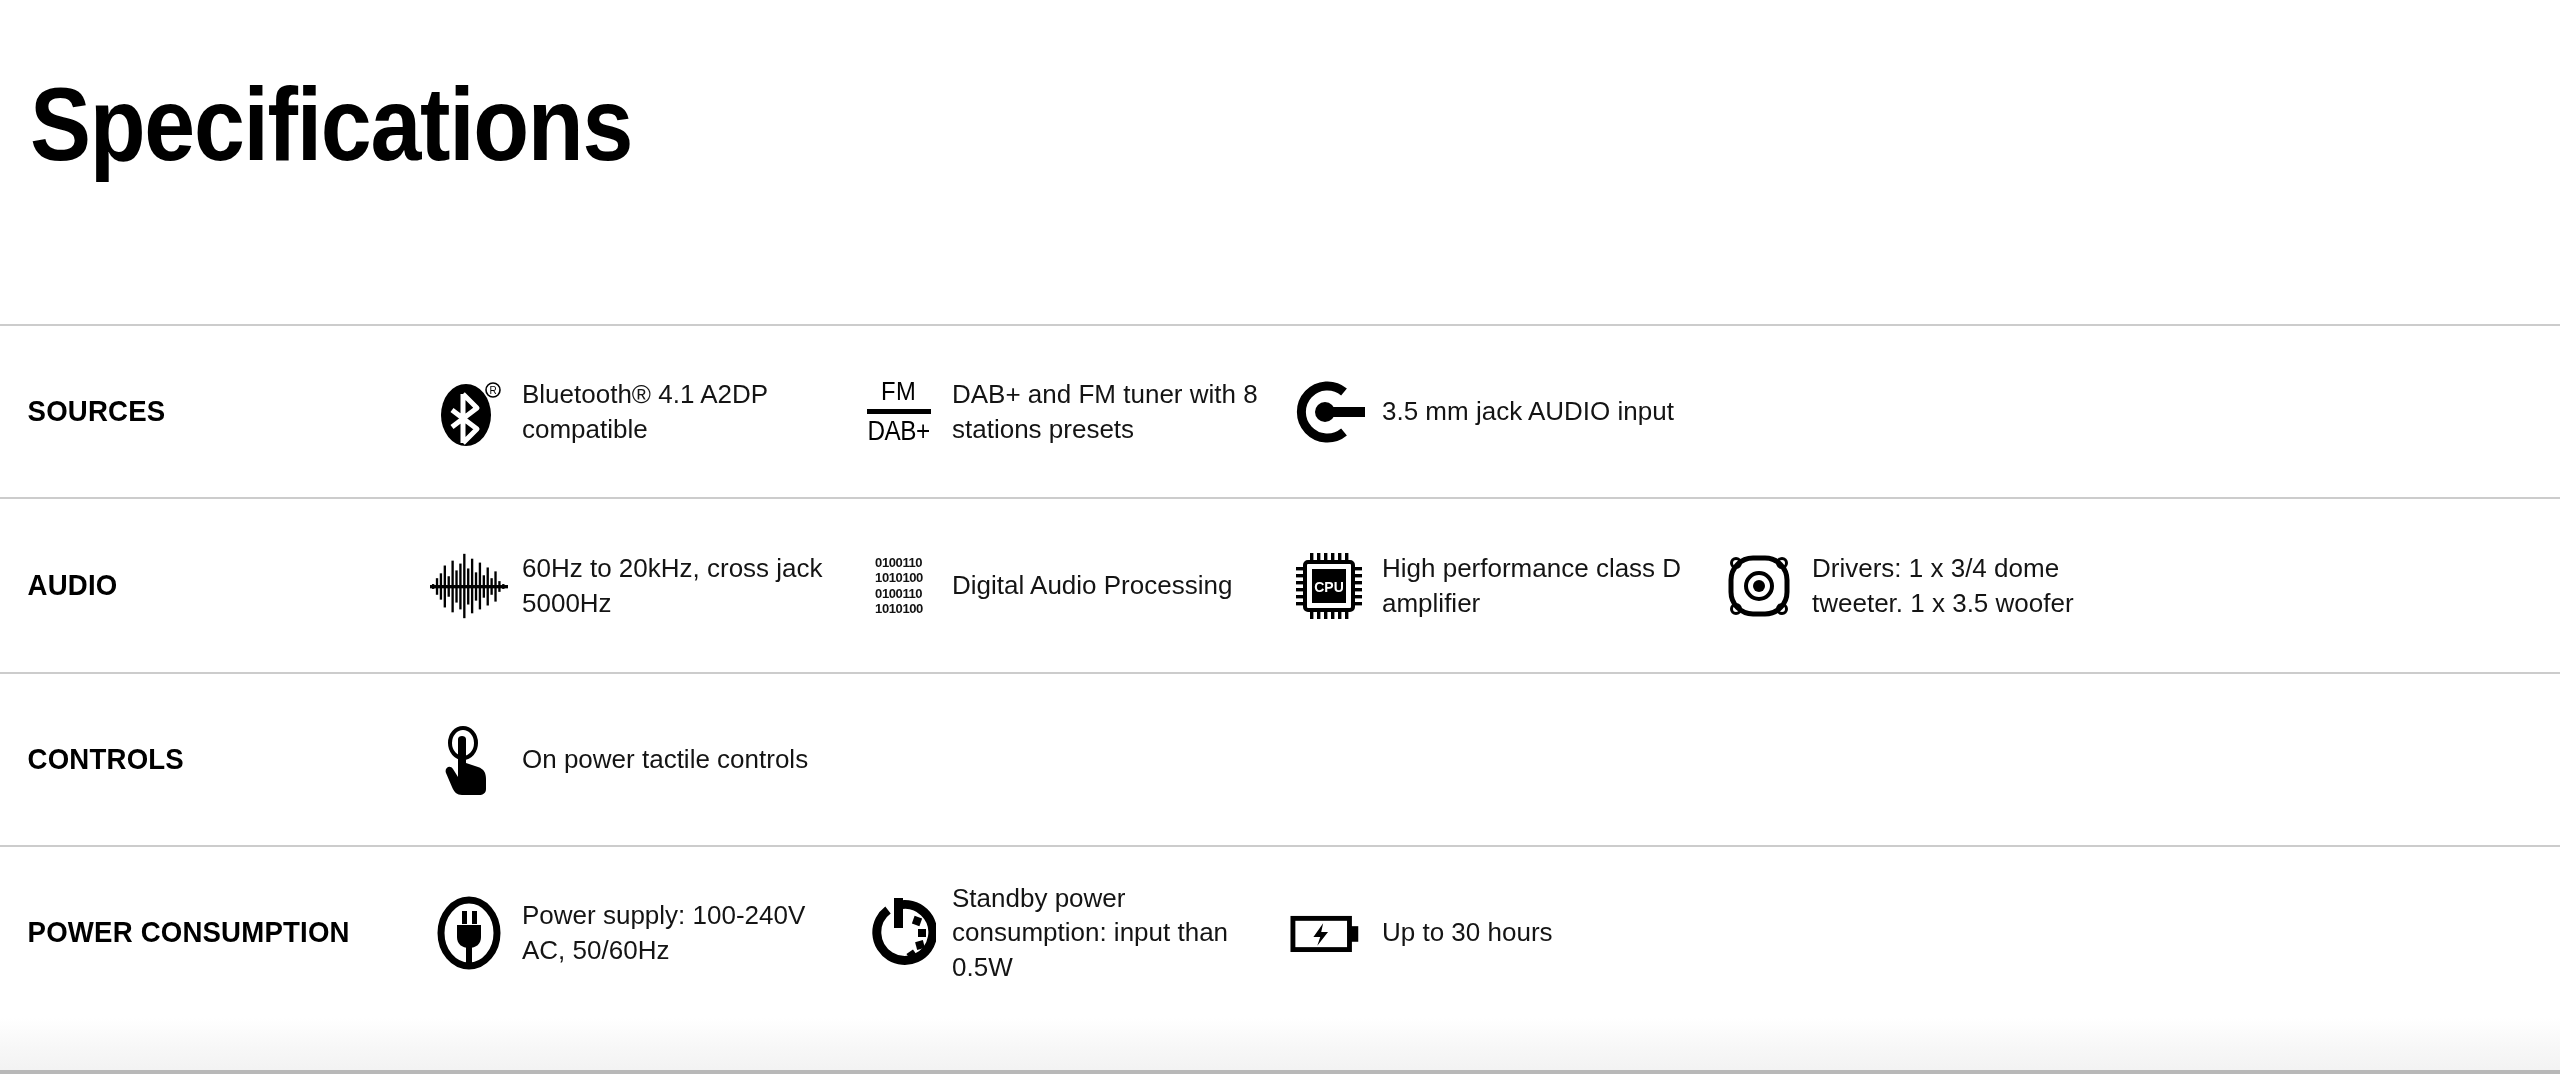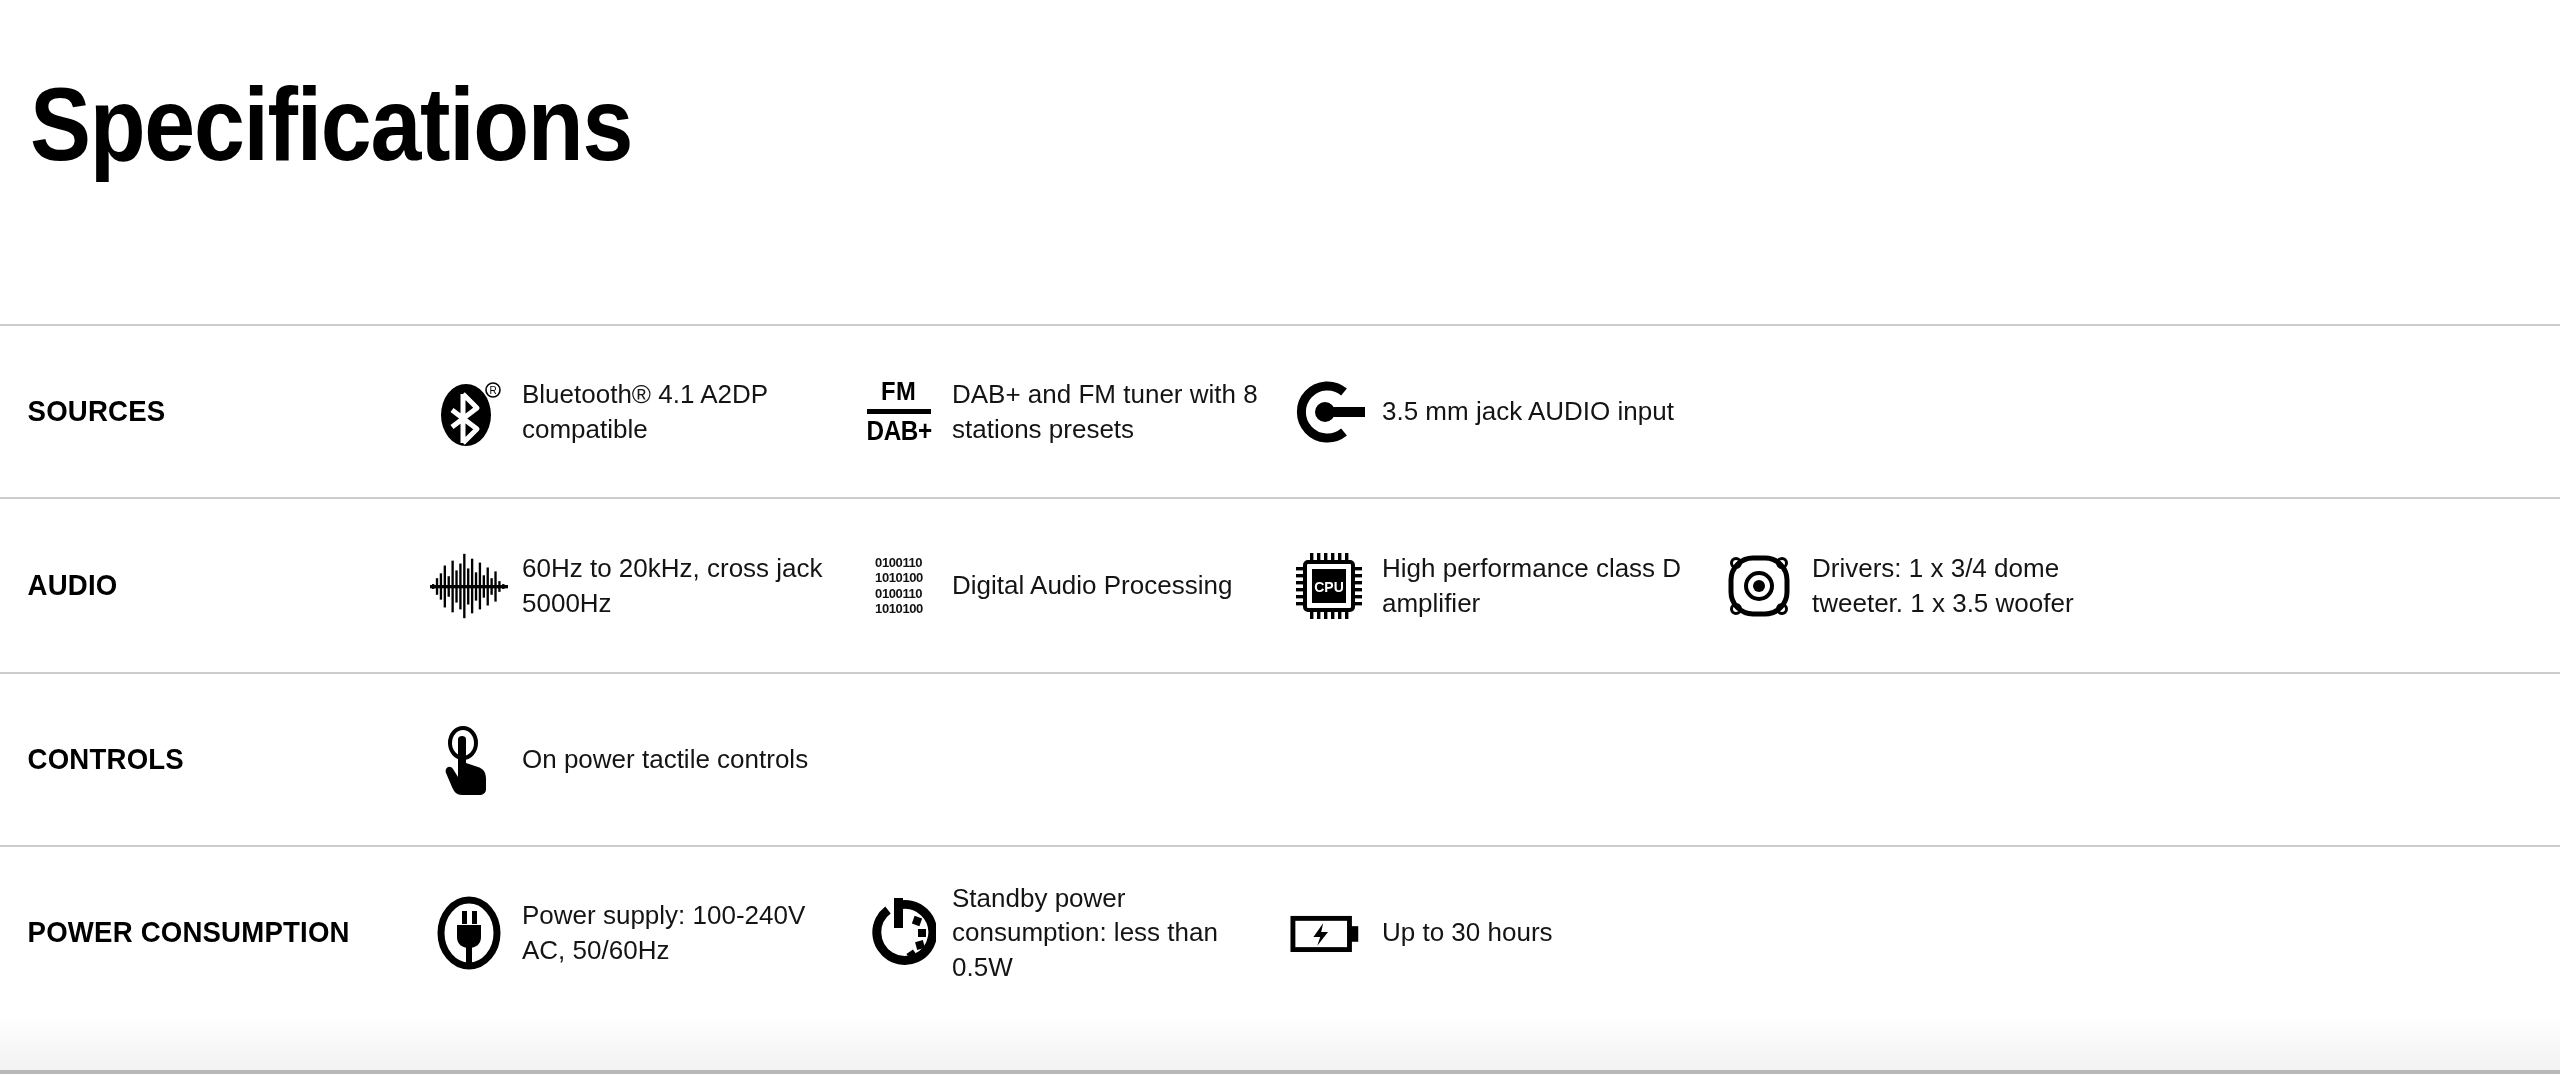--- a/index.html
+++ b/index.html
@@ -71,21 +71,21 @@
   .cell .txt{
     font-size:26px;
     line-height:1.32;
     color:#141414;
     max-width:330px;
   }
 
   
   .fmdab{
     display:flex;flex-direction:column;align-items:center;justify-content:center;
-    font-weight:bold;line-height:1;color:#000;
+    font-weight:normal;line-height:1;color:#000;
   }
   .fmdab .fm{font-size:25px;letter-spacing:0.5px;transform:scaleX(.95);}
   .fmdab .bar{width:64px;height:5px;background:#000;margin:5px 0 4px;}
   .fmdab .dab{font-size:27px;letter-spacing:-0.5px;transform:scaleX(.9);}
 
   
   .binary{
     display:flex;flex-direction:column;justify-content:center;
     font-family:"Liberation Sans",sans-serif;
     font-weight:bold;font-size:13px;line-height:1.18;
@@ -306,21 +306,21 @@
               <path d="M26 14 A28 28 0 1 0 37 9" stroke="#000" stroke-width="9" fill="none" stroke-linecap="butt"></path>
               <rect x="32" y="2" width="9" height="30" fill="#000"></rect>
               <g fill="#000">
                 <rect x="51" y="21" width="8" height="8" transform="rotate(20 55 25)"></rect>
                 <rect x="56" y="33" width="8" height="8"></rect>
                 <rect x="54" y="45" width="8" height="8" transform="rotate(-15 58 49)"></rect>
                 <rect x="46" y="55" width="8" height="8" transform="rotate(-35 50 59)"></rect>
               </g>
             </svg>
           </div>
-          <div class="txt">Standby power consumption: less than 0.5W</div>
+          <div class="txt">Standby power consumption: input than 0.5W</div>
         </div>
 
         <div class="cell">
           <div class="ico">
             <svg width="80" height="54" viewBox="0 0 80 54">
               <rect x="3" y="12" width="58" height="32" fill="none" stroke="#000" stroke-width="5"></rect>
               <rect x="61" y="20" width="9" height="16" fill="#000"></rect>
               <path d="M34 17 L24 31 L31 31 L28 40 L39 26 L32 26 Z" fill="#000"></path>
             </svg>
           </div>

